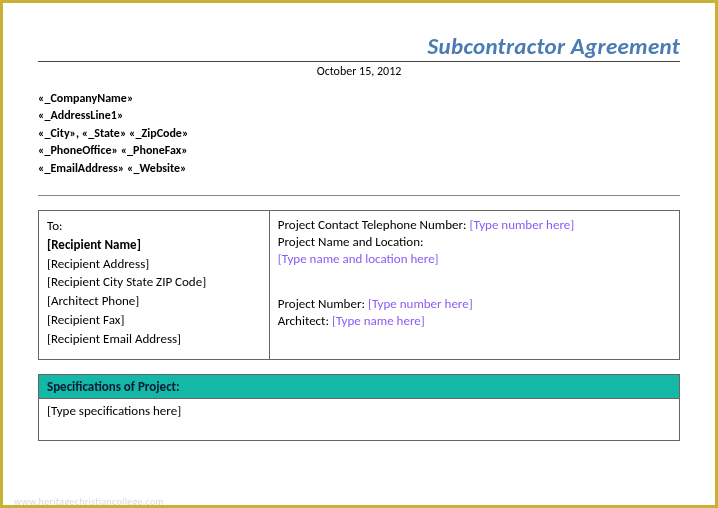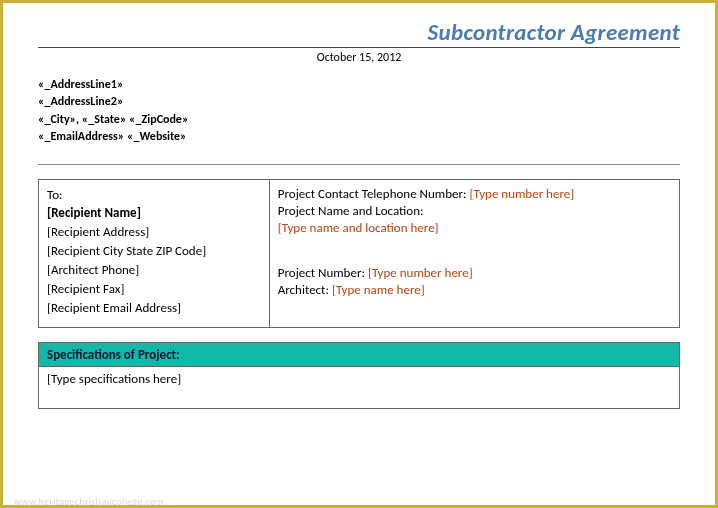--- a/index.html
+++ b/index.html
@@ -13,21 +13,21 @@
     position: relative;
     overflow: hidden;
   }
   .page-border {
     position: absolute;
     top: 0; left: 0; right: 0; bottom: 0;
     border: 3px solid #c9b233;
     pointer-events: none;
   }
   .content {
-    padding: 18px 38px 0 38px;
+    padding: 32px 38px 0 38px;
   }
   .title-wrap {
     text-align: right;
     margin-bottom: 1px;
   }
   .doc-title {
     font-size: 23px;
     font-weight: bold;
     font-style: italic;
     color: #4a7bb3;
@@ -63,21 +63,21 @@
   }
   .info-table td {
     border: 1px solid #666;
     vertical-align: top;
     padding: 6px 8px 10px 8px;
     font-size: 13px;
   }
   .info-left { width: 36%; }
   .info-right { width: 64%; }
   .label-bold { font-weight: normal; }
-  .placeholder { color: #c2410c; }
+  .placeholder { color: #8b5cf6; }
   .row-line { line-height: 1.45; }
   .recip-name { font-weight: bold; }
   .gap { height: 28px; }
   .proj-row { margin-bottom: 2px; }
   .spec-table {
     width: 100%;
     border-collapse: collapse;
   }
   .spec-table td {
     border: 1px solid #666;
@@ -108,24 +108,27 @@
 
 <div class="content">
 
   <div class="title-wrap">
     <span class="doc-title">Subcontractor Agreement</span>
   </div>
   <hr class="title-rule">
   <div class="date-line">October 15, 2012</div>
 
   <div class="company-block">
+    <span class="line">«_CompanyName»</span>
     <span class="line">«_AddressLine1»</span>
-    <span class="line">«_AddressLine2»</span>
     <span class="line">
       <span>«_City»</span>, <span>«_State»</span> <span>«_ZipCode»</span>
+    </span>
+    <span class="line">
+      <span>«_PhoneOffice»</span> <span>«_PhoneFax»</span>
     </span>
     <span class="line">
       <span>«_EmailAddress»</span> <span>«_Website»</span>
     </span>
   </div>
 
   <hr class="mid-rule">
 
   <table class="info-table">
     <tbody>

